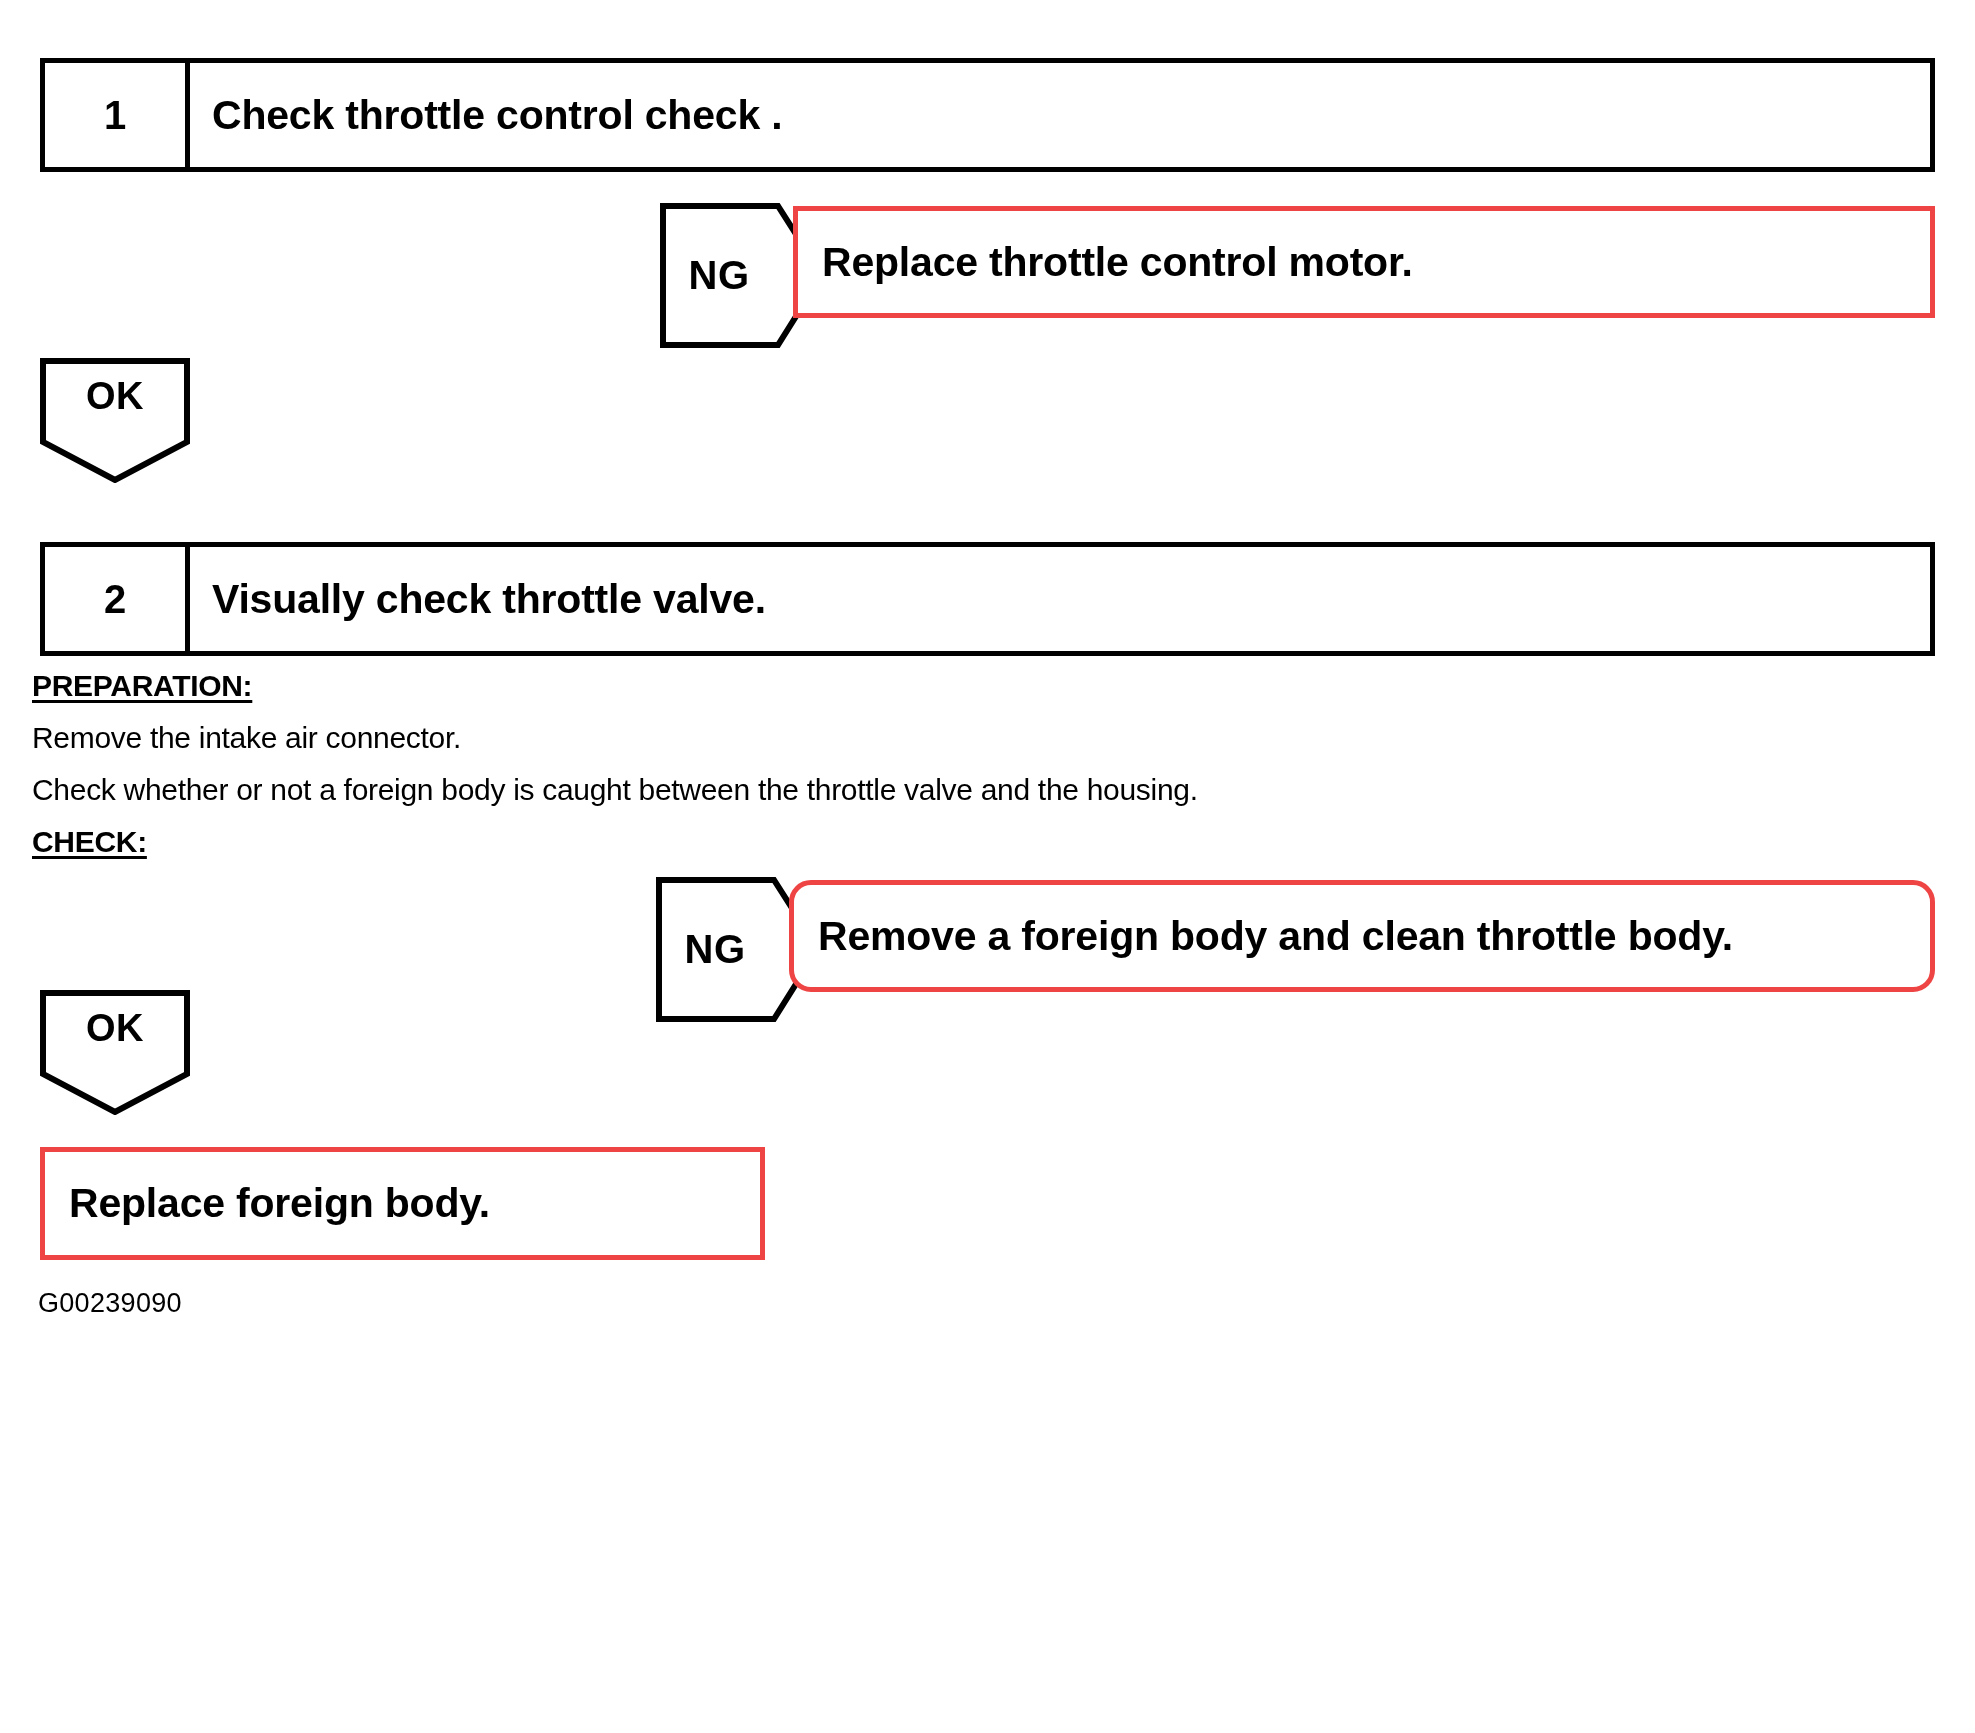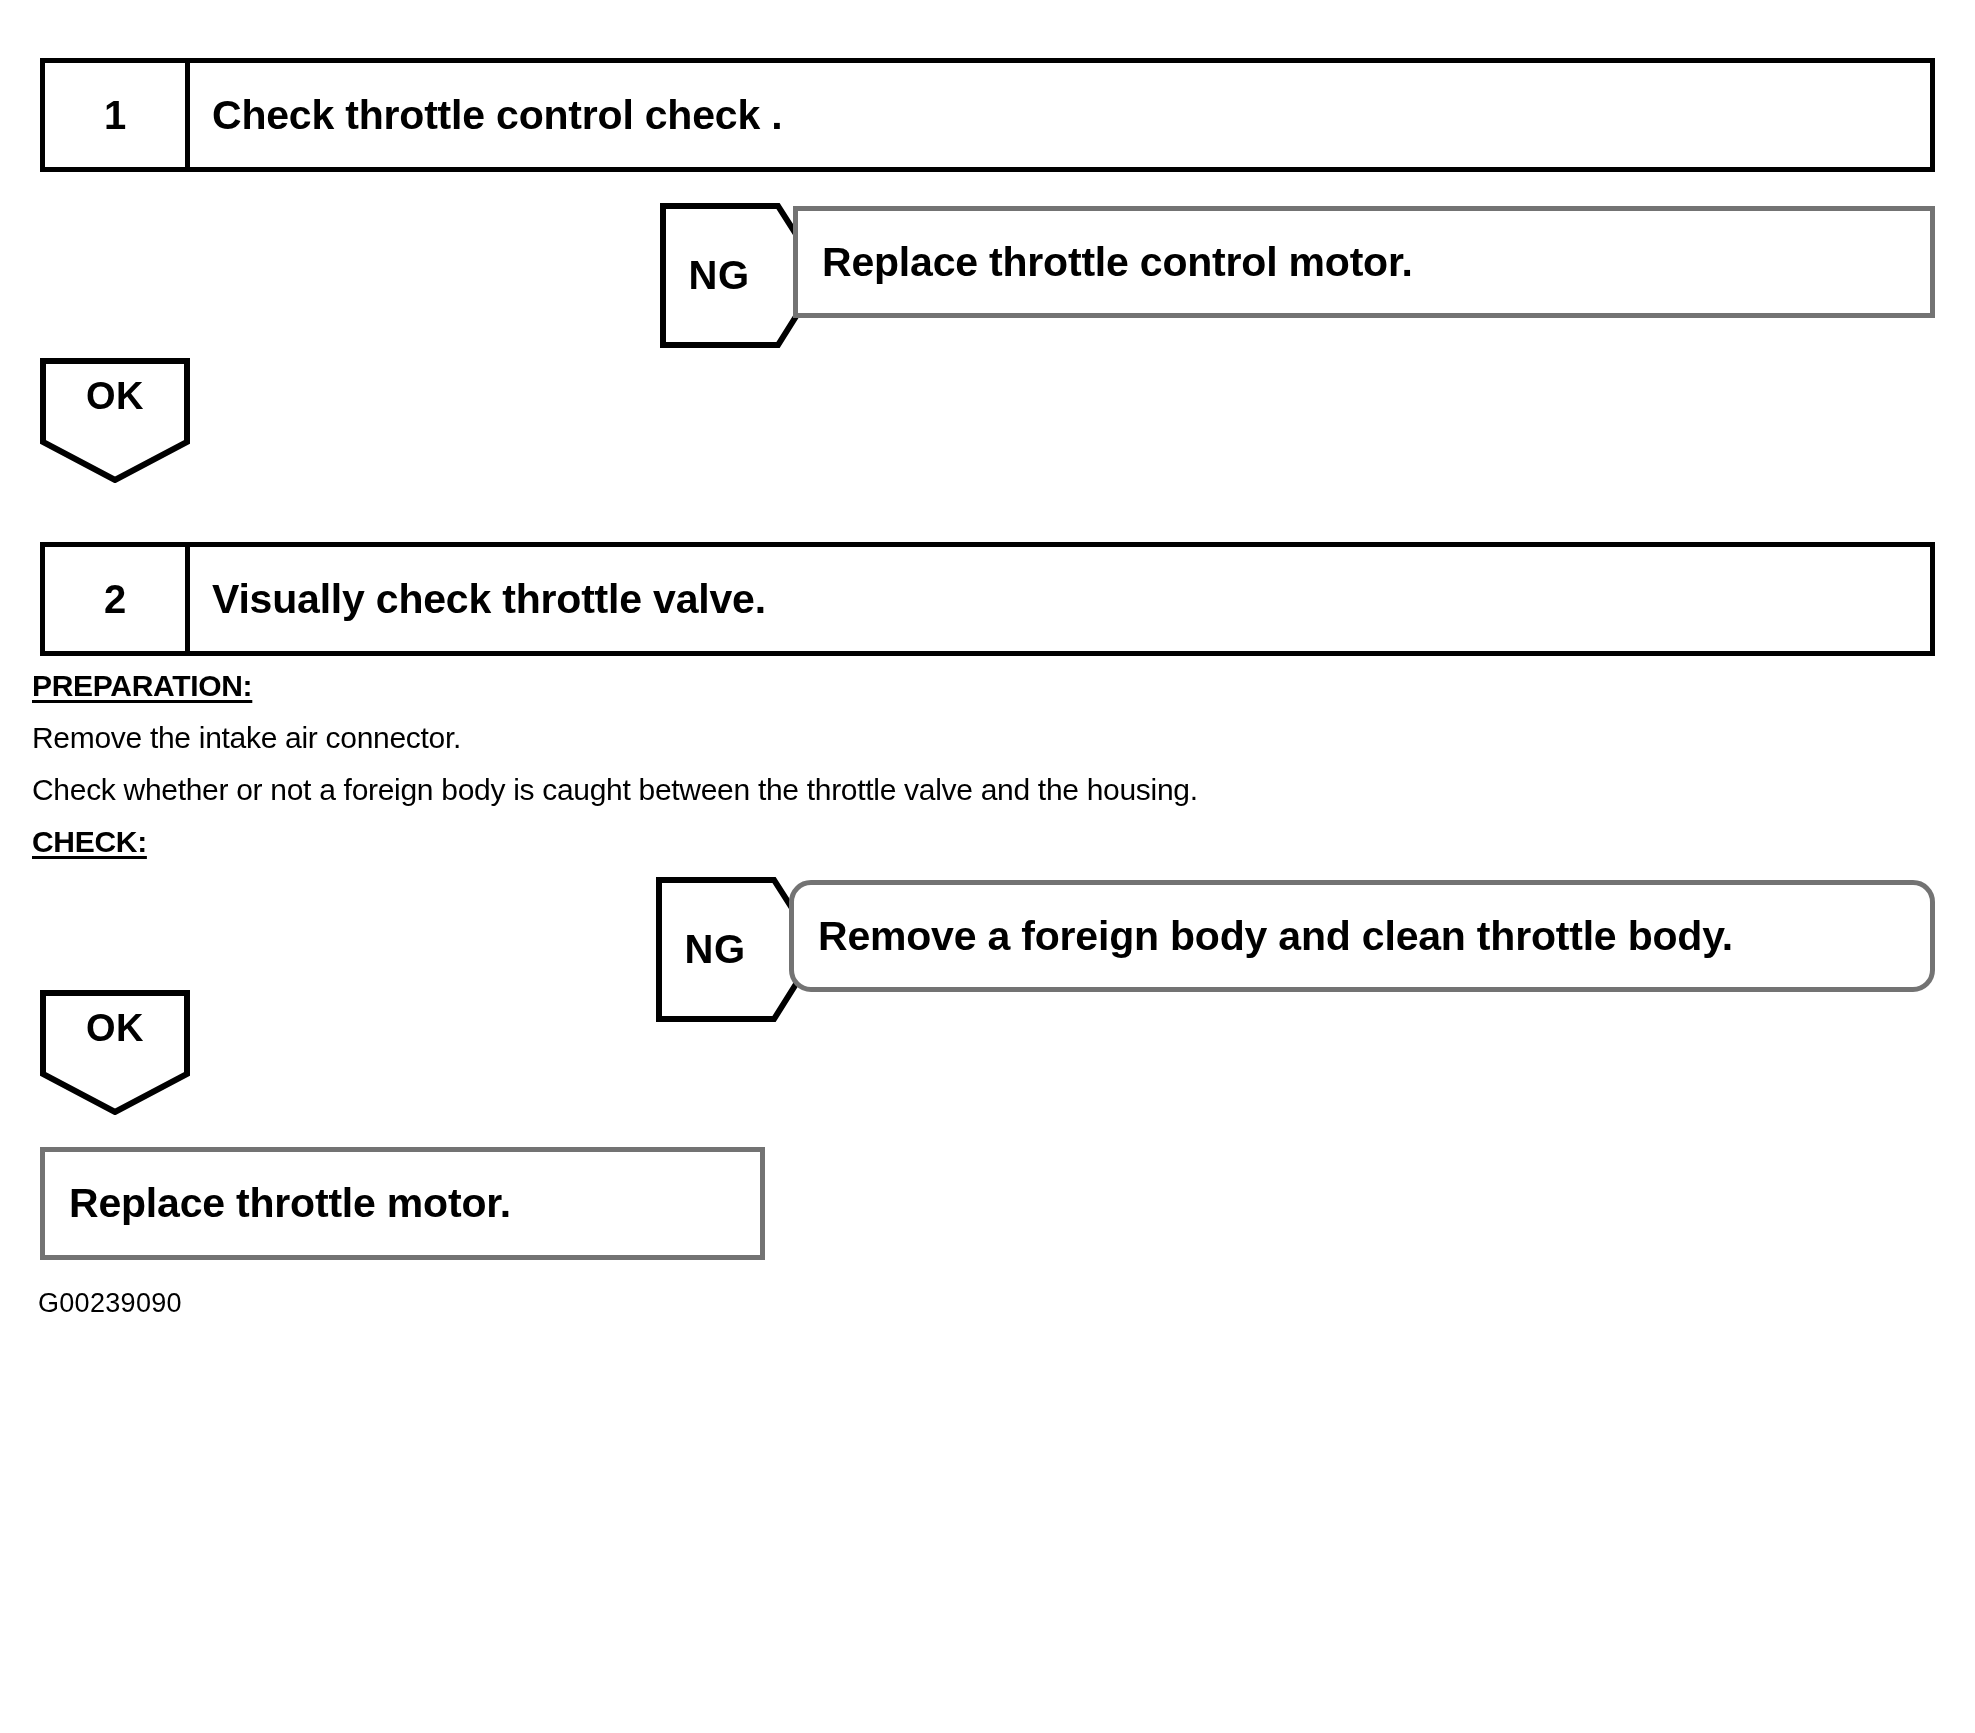--- a/index.html
+++ b/index.html
@@ -45,21 +45,21 @@
     padding-left: 22px;
     font-weight: bold;
     font-size: 41px;
     letter-spacing: -0.2px;
   }
 
   
   .result-box {
     position: absolute;
     box-sizing: border-box;
-    border: 5px solid #737373;
+    border: 5px solid #ef4444;
     background: #fff;
     display: flex;
     align-items: center;
     padding-left: 24px;
     font-weight: bold;
     font-size: 41px;
     letter-spacing: -0.2px;
   }
 
   
@@ -188,17 +188,17 @@
   </div>
   <div class="result-box" style="left:789px; top:880px; width:1146px; height:112px;border-radius:22px;">Remove a foreign body and clean throttle body.</div>
 
   <div class="ok-arrow" style="left:40px; top:990px;">
     <svg viewBox="0 0 150 125" preserveAspectRatio="none" aria-hidden="true">
       <polygon points="3,3 147,3 147,84 75,122 3,84" fill="#ffffff" stroke="#000000" stroke-width="6"></polygon>
     </svg>
     <div class="ok-label">OK</div>
   </div>
 
-  <div class="result-box" style="left:40px; top:1147px; width:725px; height:113px;">Replace throttle motor.</div>
+  <div class="result-box" style="left:40px; top:1147px; width:725px; height:113px;">Replace foreign body.</div>
 
   <div class="fig-code" style="left:38px; top:1288px;">G00239090</div>
 
 </div>
 
 </body></html>

